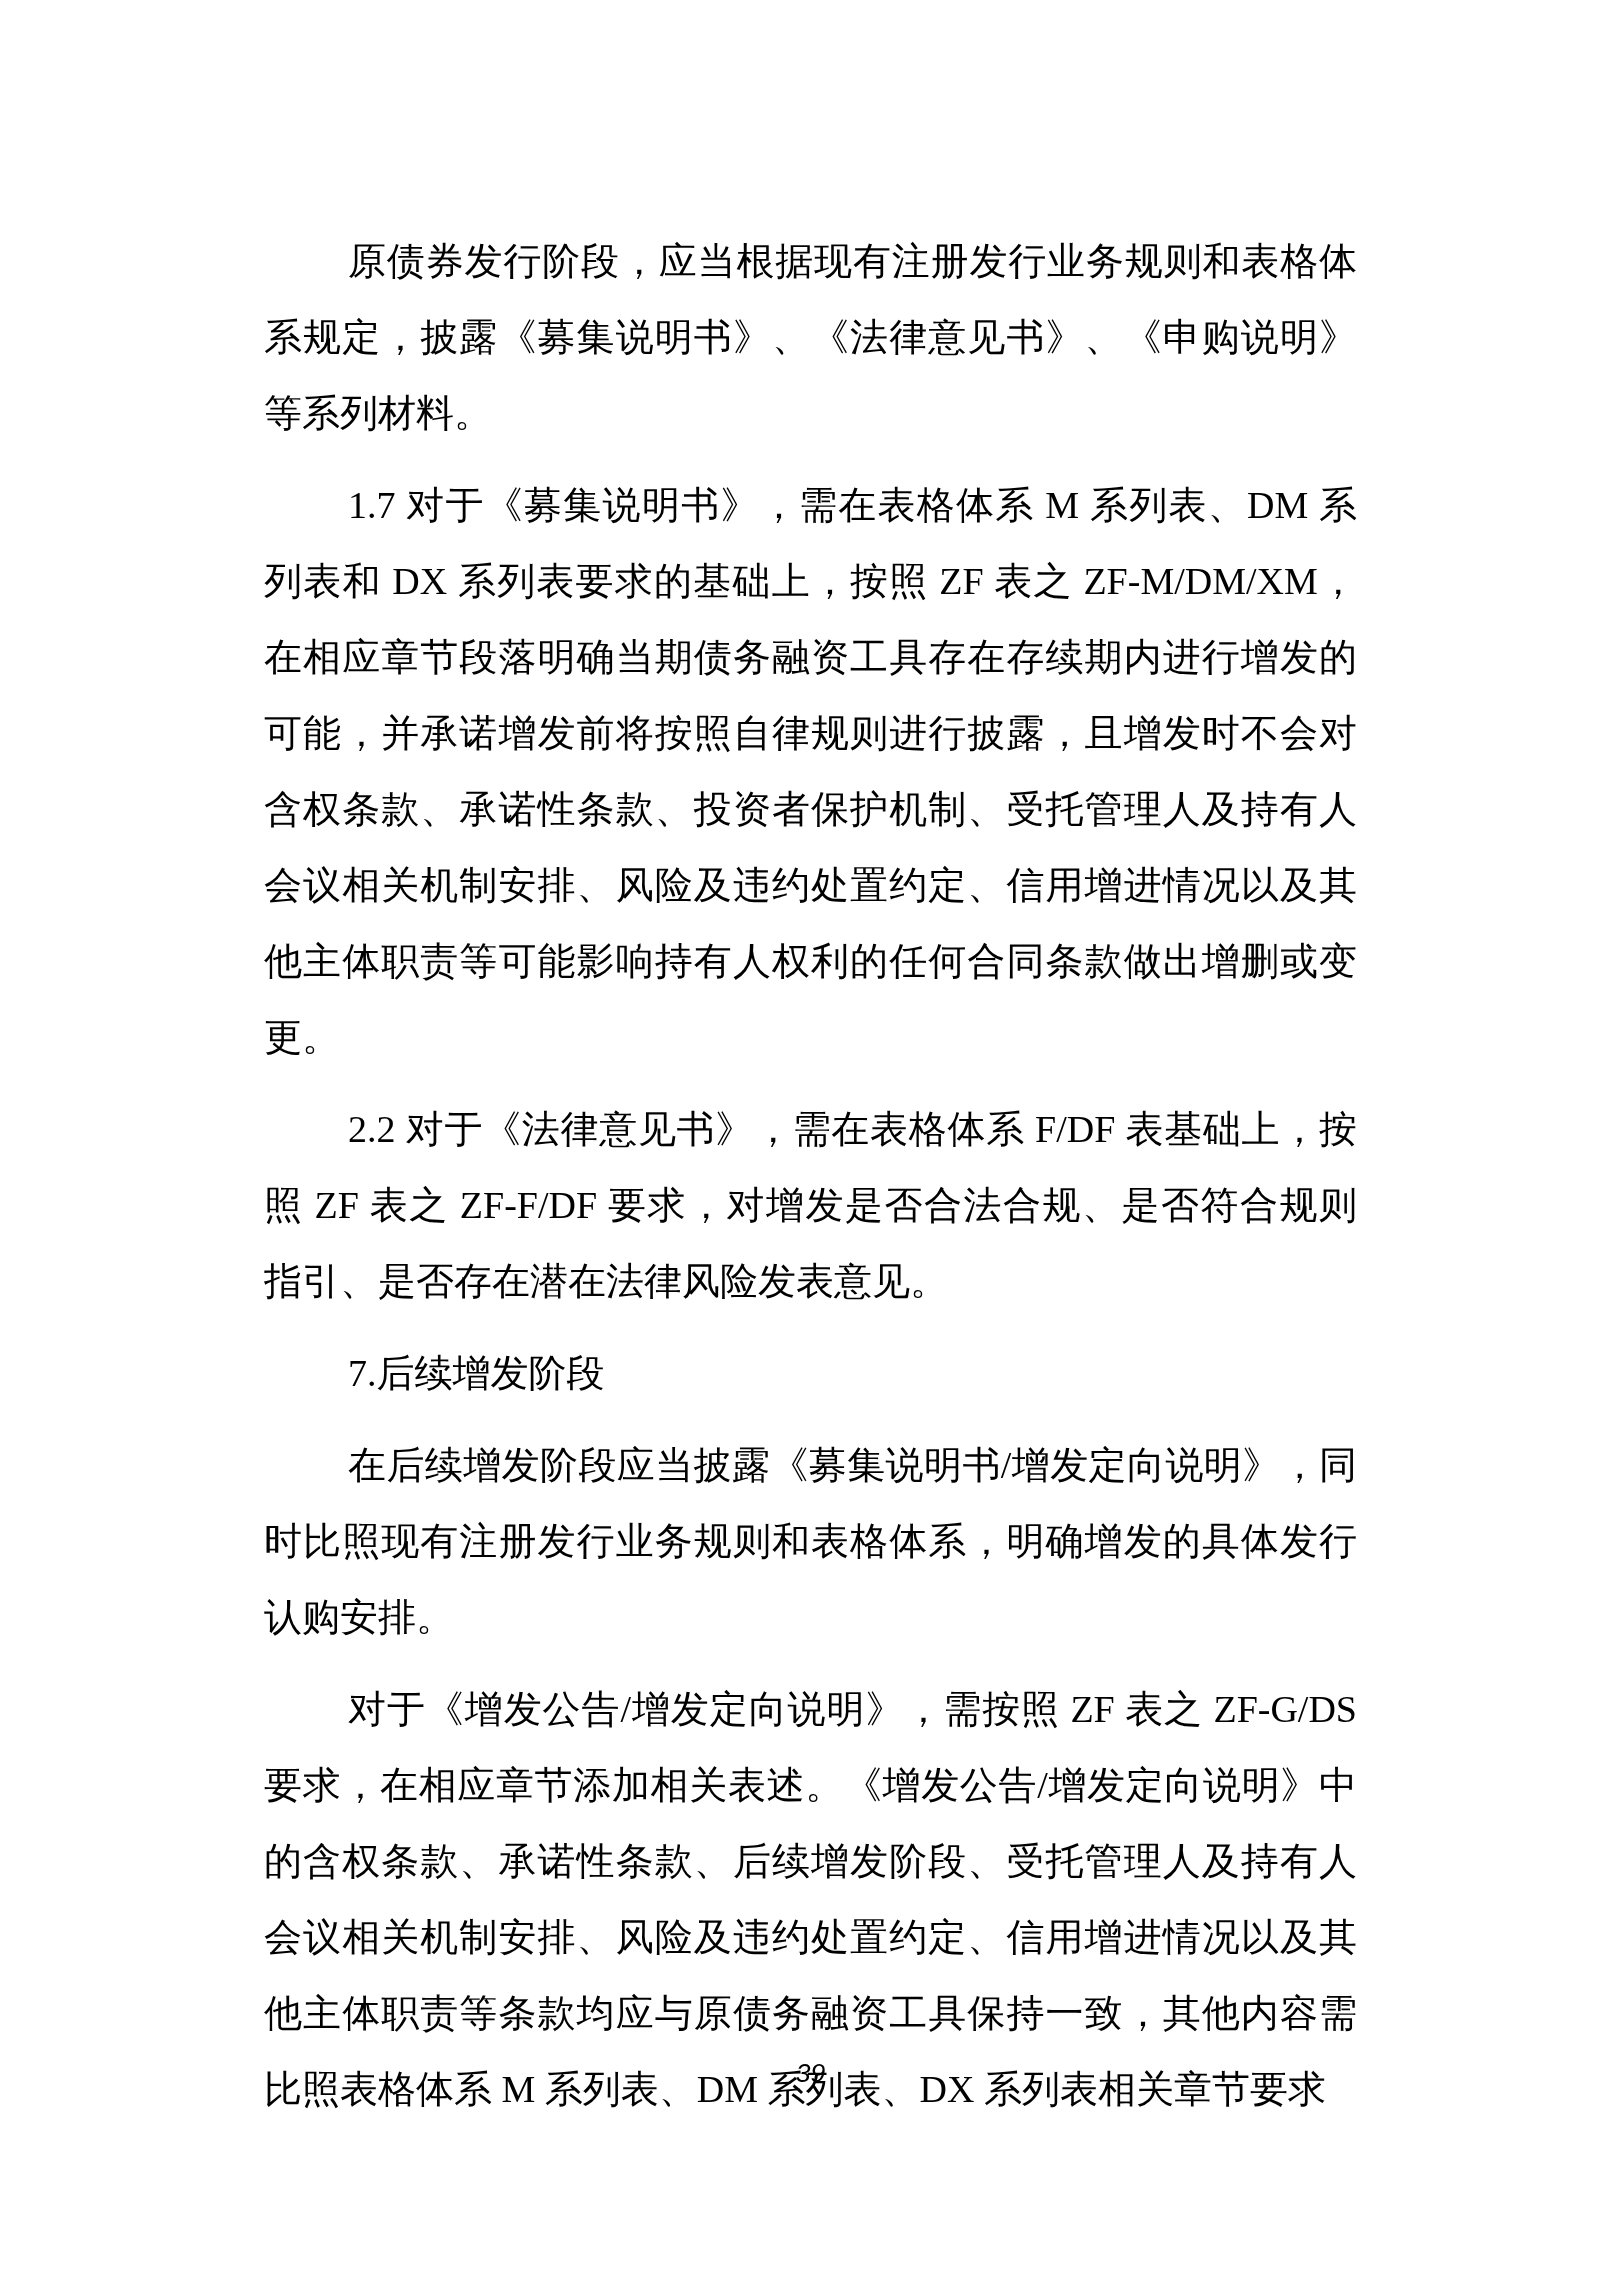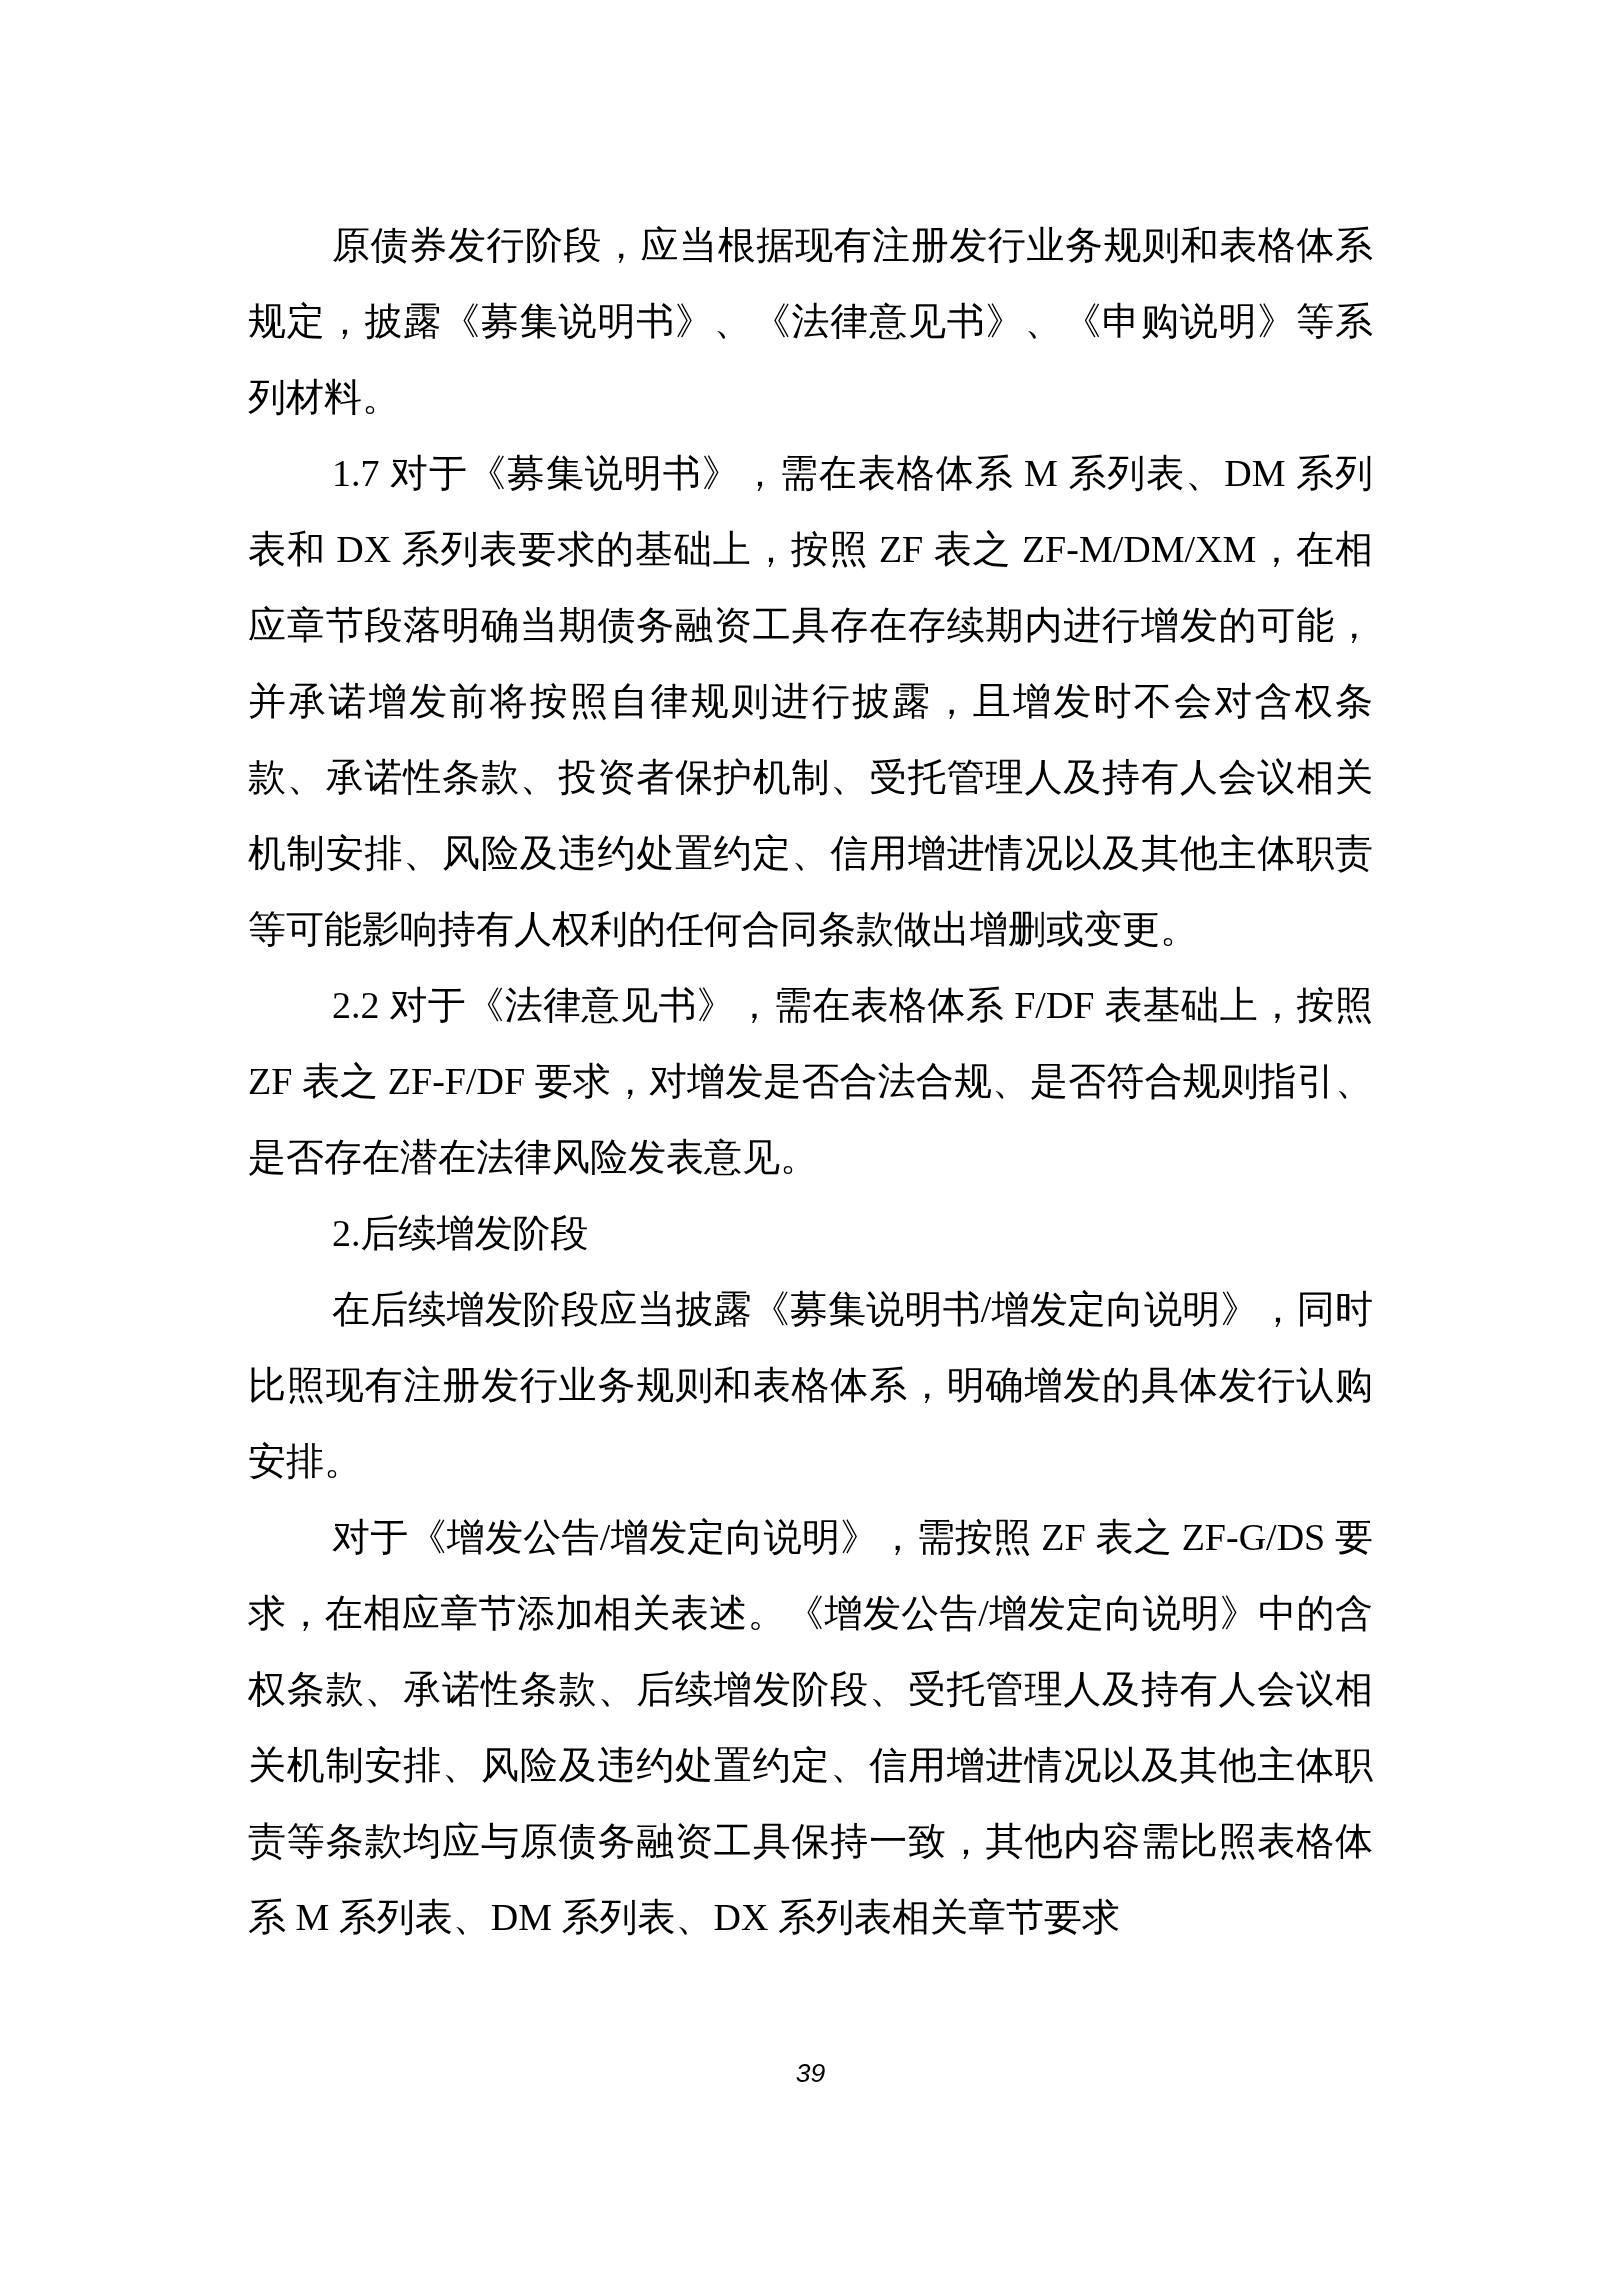--- a/index.html
+++ b/index.html
@@ -20,21 +20,21 @@
     position: absolute;
     left: 248px;
     top: 207px;
     width: 1125px;
     font-size: 38px;
     line-height: 76px;
     text-align: justify;
     letter-spacing: 0px;
   }
   .content p.para {
-    margin: 0;
+    margin: 16px;
     padding: 0;
     text-indent: 84px;
     word-break: break-all;
   }
   .page-number {
     position: absolute;
     top: 2058px;
     left: 0;
     width: 1621px;
     text-align: center;
@@ -46,19 +46,19 @@
   }
 </style>
 </head>
 <body>
 
 <div class="page">
   <div class="content">
       <p class="para">原债券发行阶段，应当根据现有注册发行业务规则和表格体系规定，披露《募集说明书》、《法律意见书》、《申购说明》等系列材料。</p>
       <p class="para">1.7 对于《募集说明书》，需在表格体系 M 系列表、DM 系列表和 DX 系列表要求的基础上，按照 ZF 表之 ZF-M/DM/XM，在相应章节段落明确当期债务融资工具存在存续期内进行增发的可能，并承诺增发前将按照自律规则进行披露，且增发时不会对含权条款、承诺性条款、投资者保护机制、受托管理人及持有人会议相关机制安排、风险及违约处置约定、信用增进情况以及其他主体职责等可能影响持有人权利的任何合同条款做出增删或变更。</p>
       <p class="para">2.2 对于《法律意见书》，需在表格体系 F/DF 表基础上，按照 ZF 表之 ZF-F/DF 要求，对增发是否合法合规、是否符合规则指引、是否存在潜在法律风险发表意见。</p>
-      <p class="para">2.后续增发阶段</p>
+      <p class="para">7.后续增发阶段</p>
       <p class="para">在后续增发阶段应当披露《募集说明书/增发定向说明》，同时比照现有注册发行业务规则和表格体系，明确增发的具体发行认购安排。</p>
       <p class="para">对于《增发公告/增发定向说明》，需按照 ZF 表之 ZF-G/DS 要求，在相应章节添加相关表述。《增发公告/增发定向说明》中的含权条款、承诺性条款、后续增发阶段、受托管理人及持有人会议相关机制安排、风险及违约处置约定、信用增进情况以及其他主体职责等条款均应与原债务融资工具保持一致，其他内容需比照表格体系 M 系列表、DM 系列表、DX 系列表相关章节要求</p>
     </div>
   <div class="page-number">39</div>
 </div>
 
 
 </body></html>

